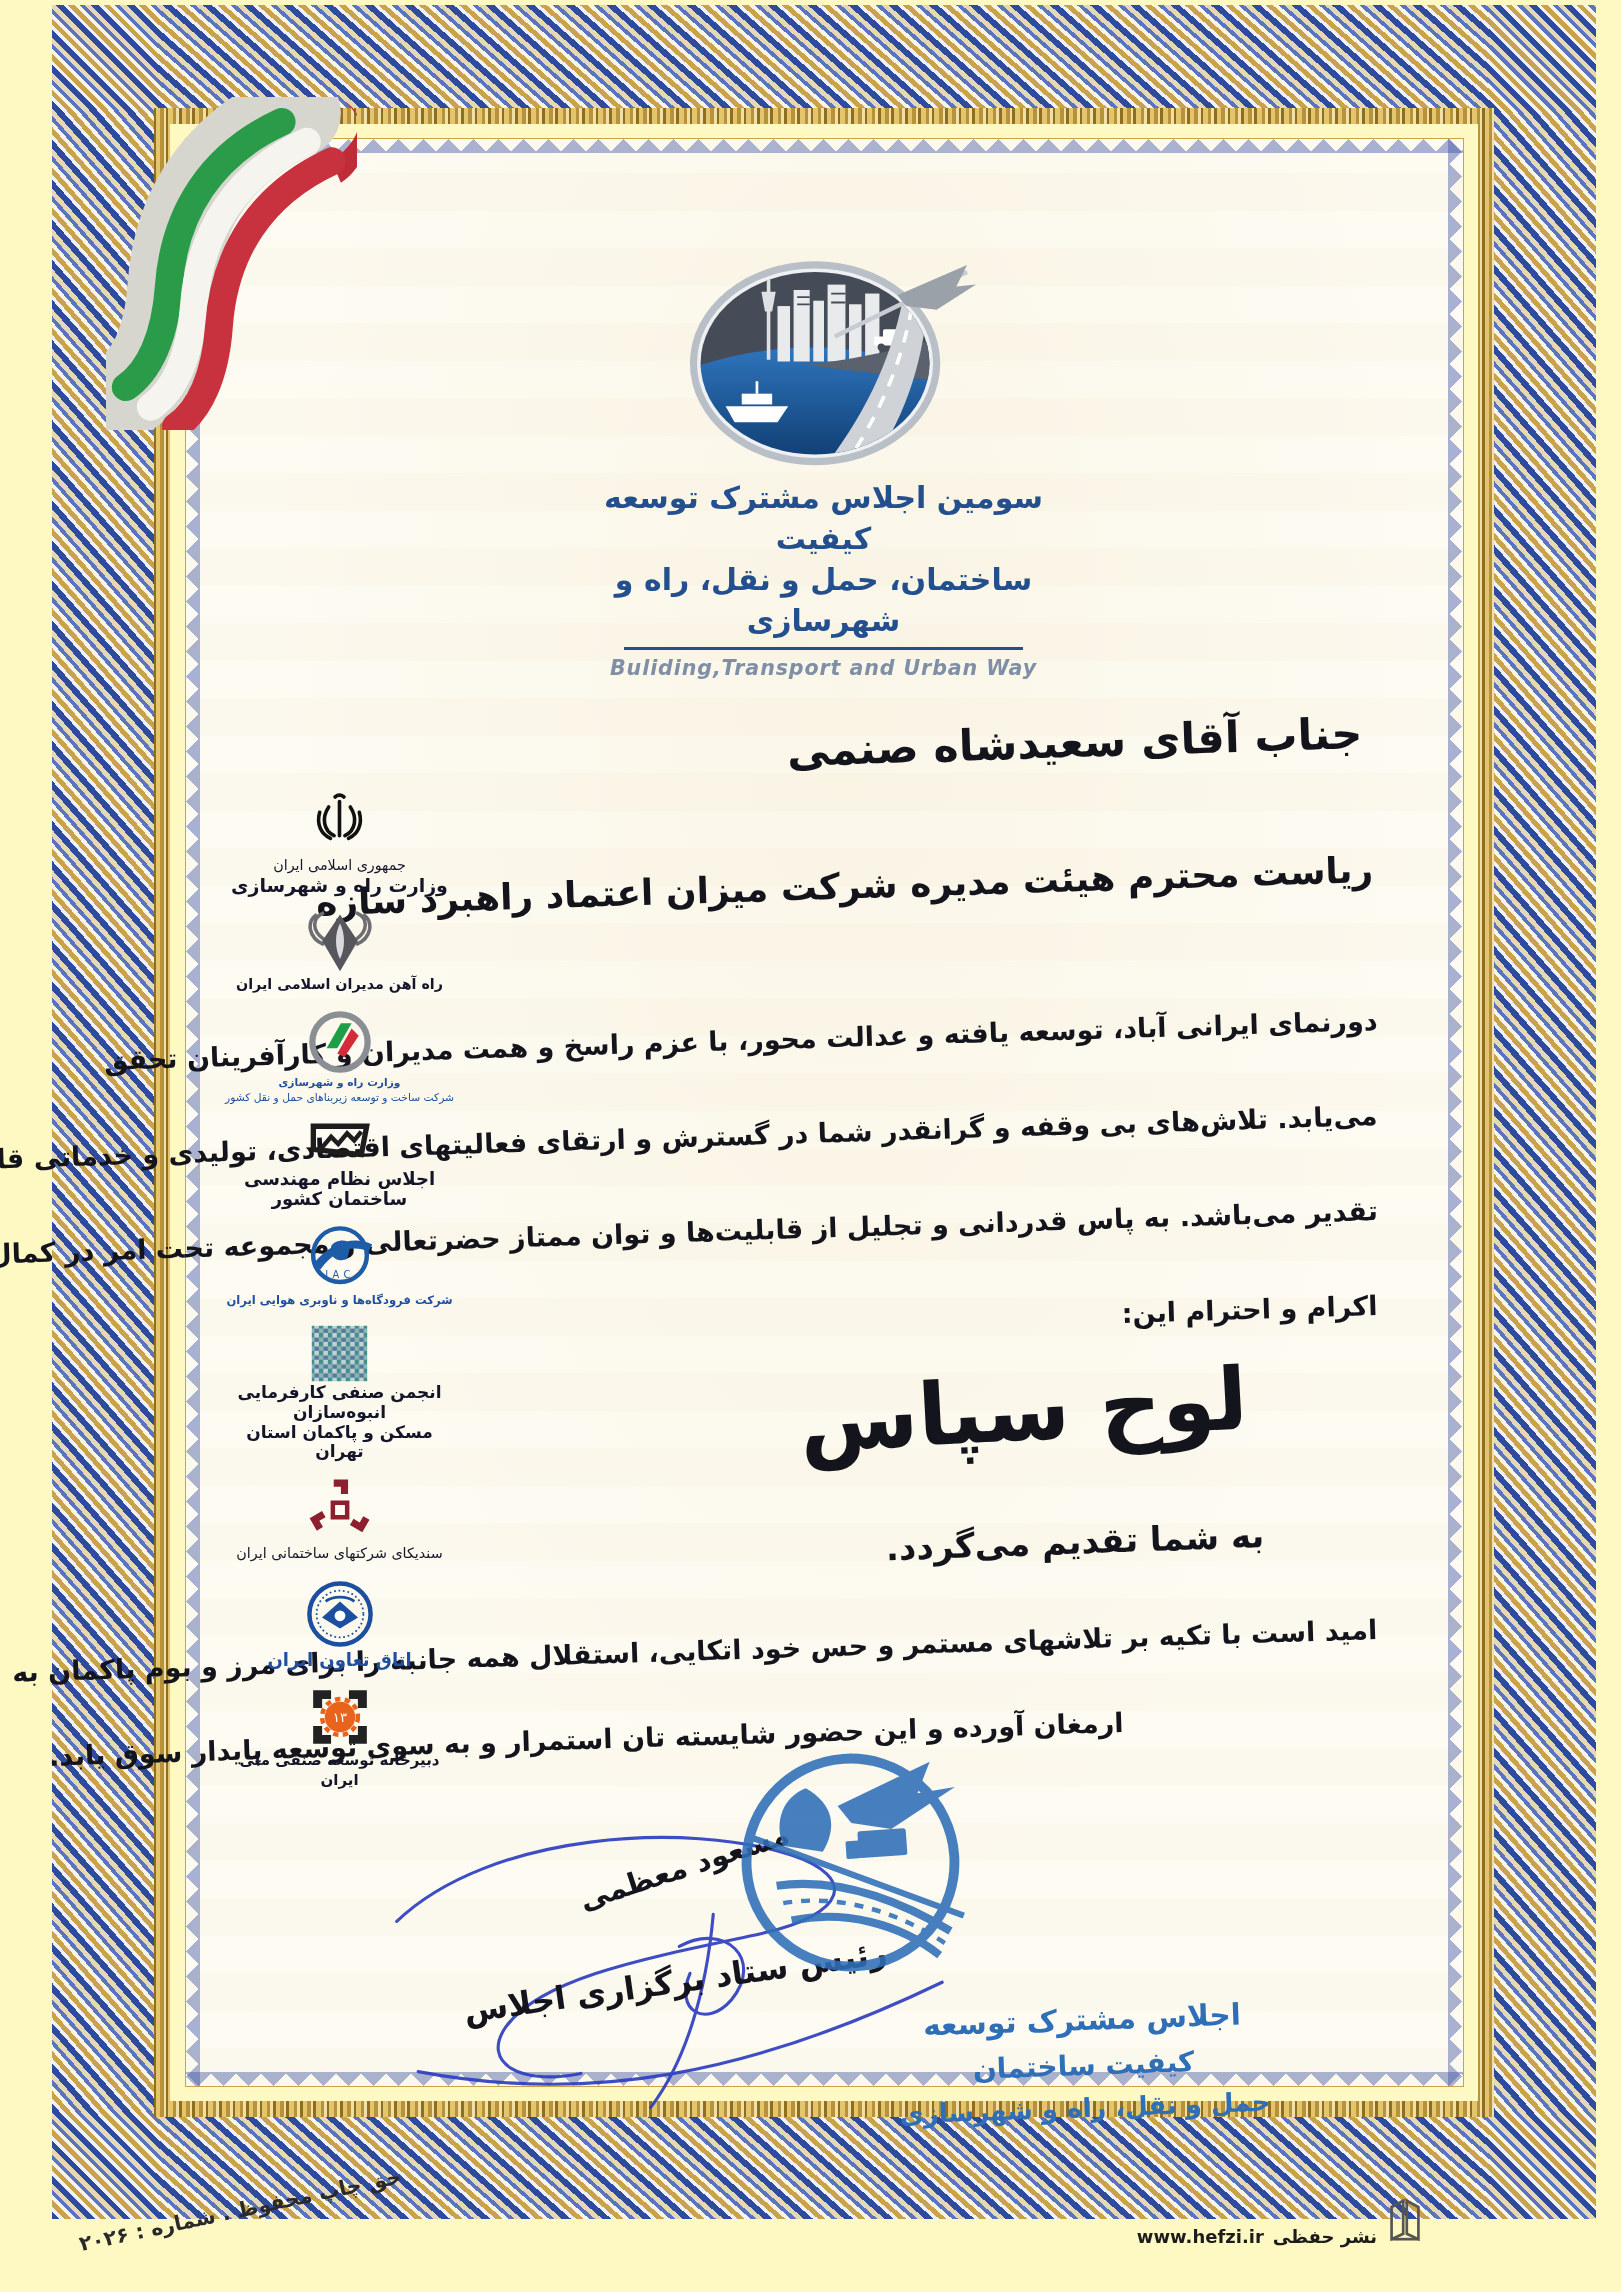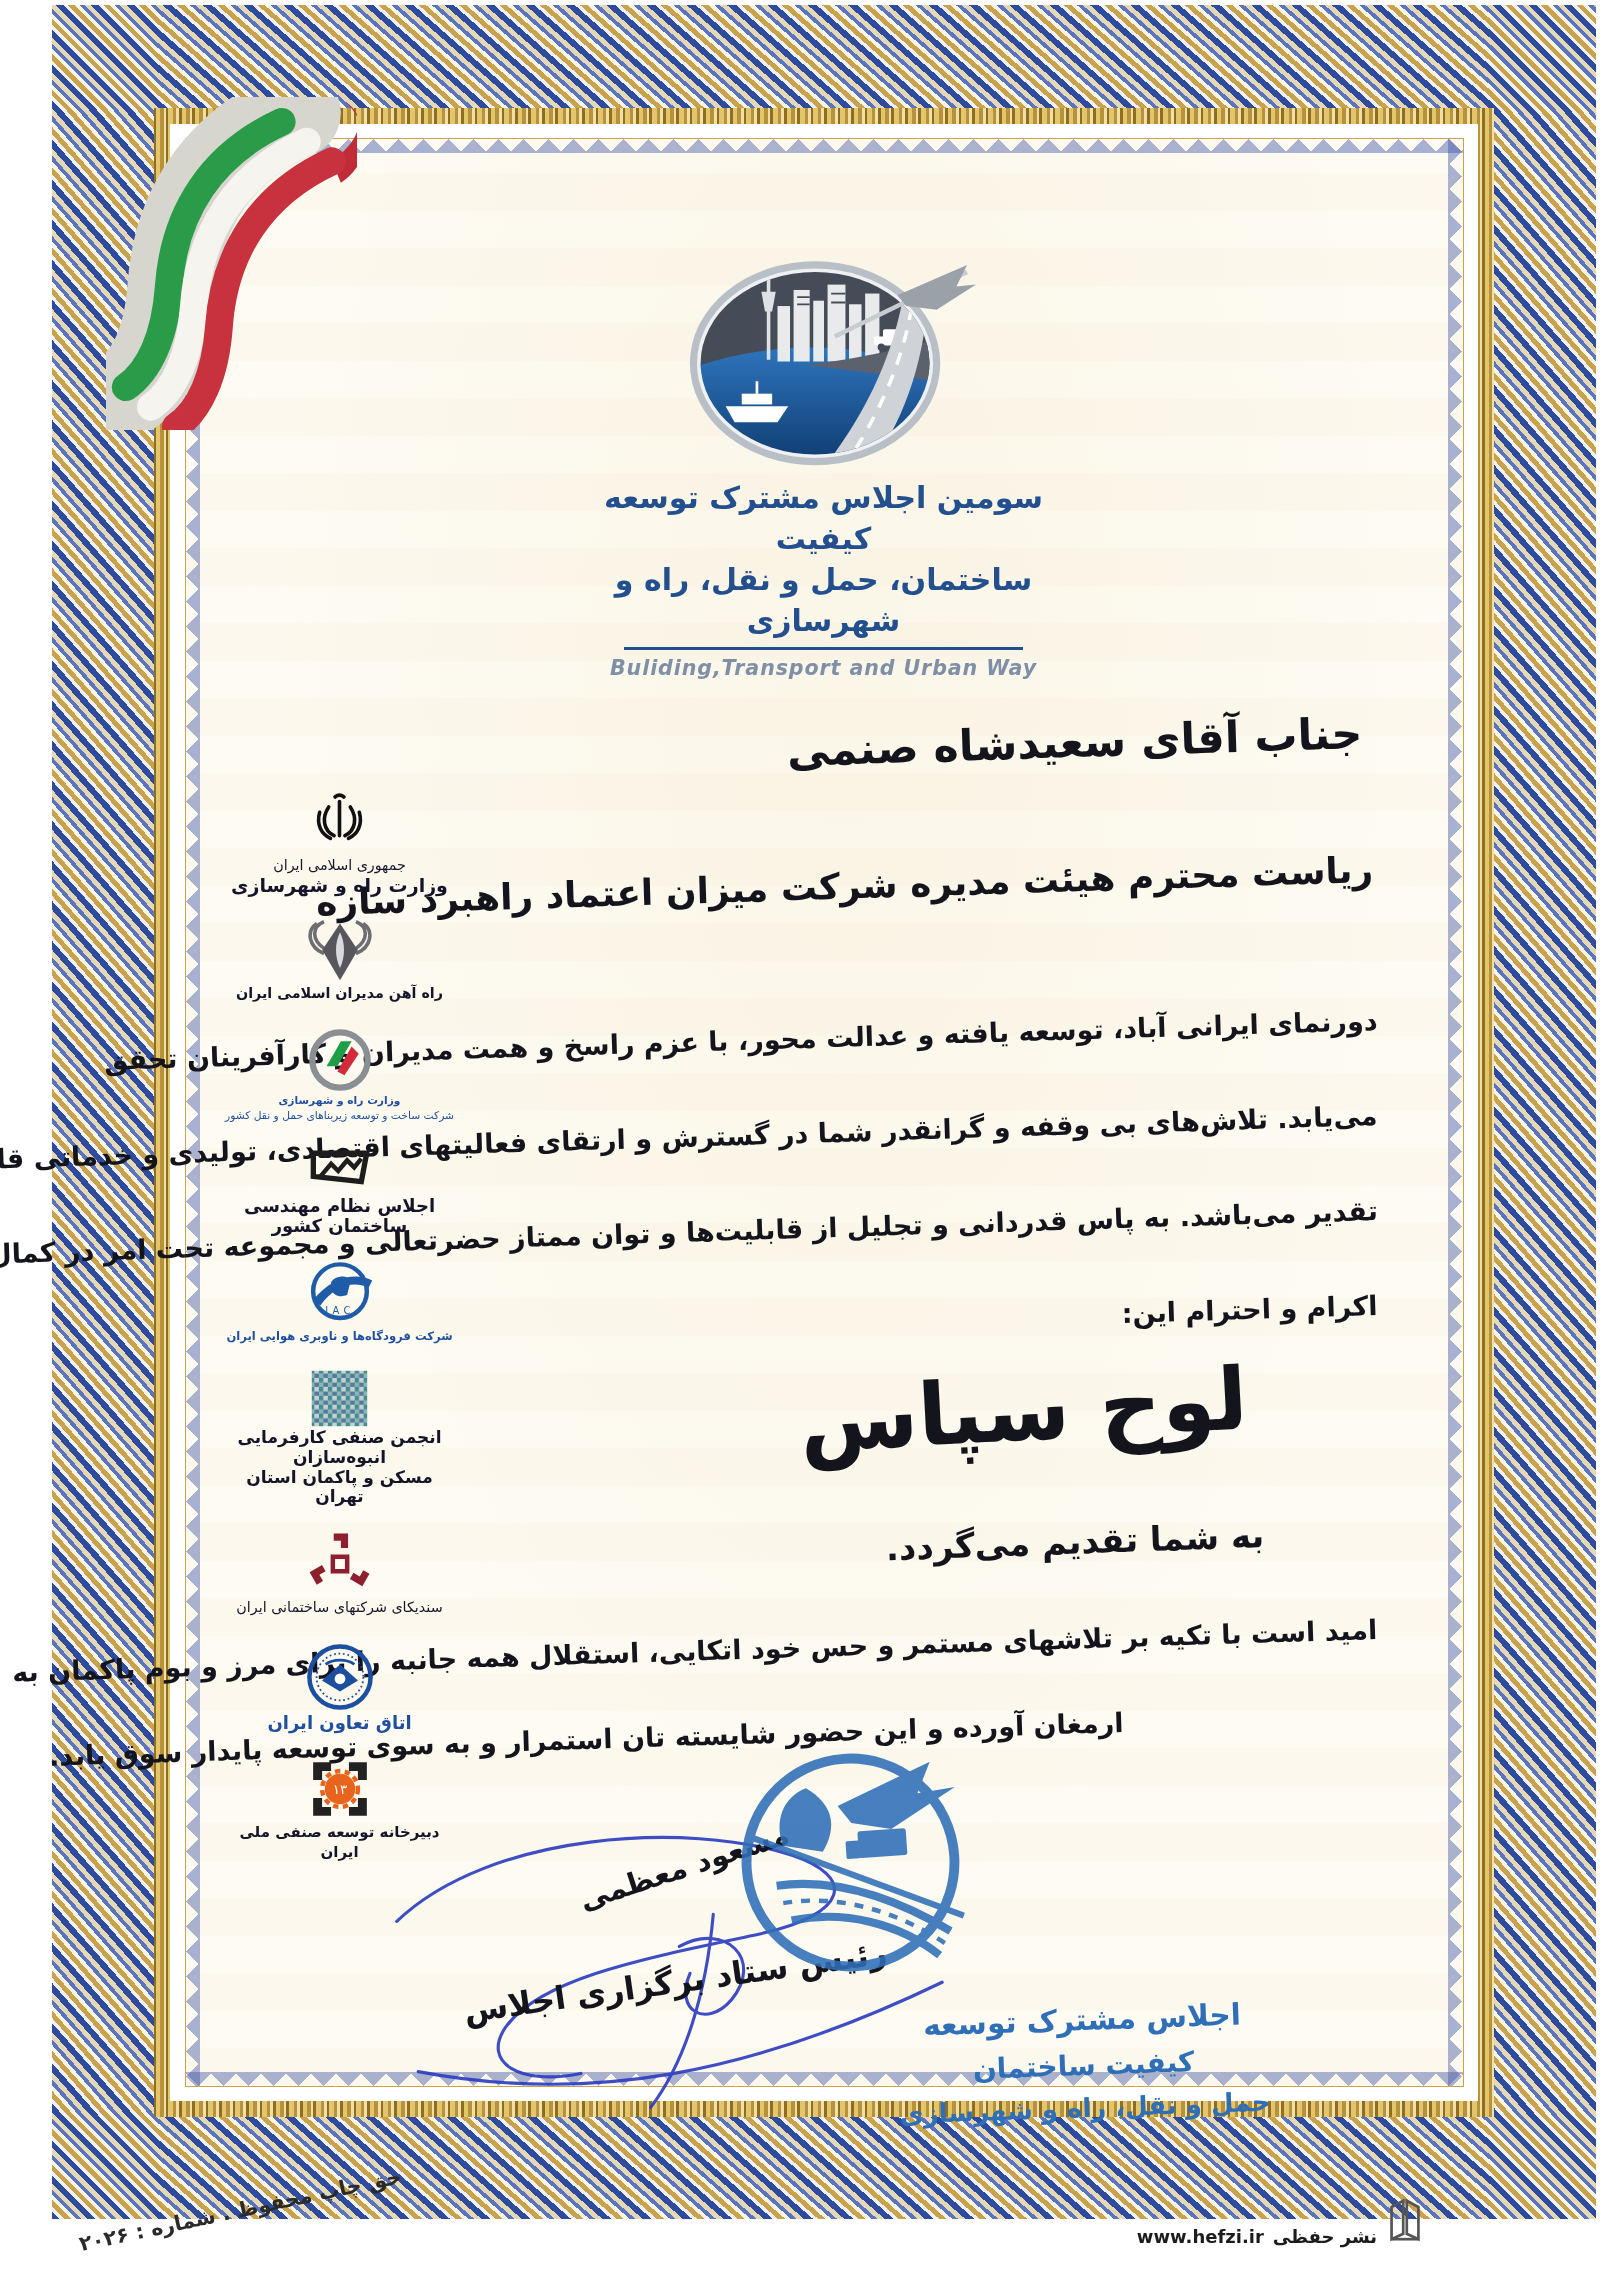--- a/index.html
+++ b/index.html
@@ -1,16 +1,16 @@
 <!DOCTYPE html>
 <html lang="fa" style="font-size:14.3px"><head>
 <meta charset="utf-8">
 <style>
   html,body{margin:0;padding:0;background:#efede6;}
-  .page{position:relative;width:1621px;height:2293px;background:#ffffff;overflow:hidden;
+  .page{position:relative;width:1621px;height:2293px;background:#fef9c3;overflow:hidden;
         font-family:"DejaVu Sans",sans-serif;color:#14141c;}
   .abs{position:absolute;}
 
   
   .frame{position:absolute;left:52px;top:5.4px;width:1544px;height:2214px;
          border:104px solid transparent;box-sizing:border-box;
          border-image:repeating-linear-gradient(45deg,
             #2e4b9e 0 6.3px,#eef1fa 6.3px 9.9px,#c9a24b 9.9px 15px,#f8f4e6 15px 19px,
             #5a74c0 19px 23px,#e4d9b4 23px 28px) 116;}
   .chain{position:absolute;left:-1.8px;top:-1.8px;right:-1.8px;bottom:-1.8px;
@@ -51,21 +51,21 @@
   .b2{right:244px;top:1100px;}
   .b3{right:244px;top:1195px;}
   .b4{right:244px;top:1290px;}
   .award{left:799px;top:1360px;font-size:86px;font-weight:bold;transform:rotate(-3deg);}
   .present{right:358px;top:1515px;font-size:34px;transform-origin:right top;transform:rotate(-2deg);}
   .c1{right:244px;top:1614px;font-size:27px;}
   .c2{right:498px;top:1707px;font-size:27px;}
 
   
   .sponsors{left:224px;top:783px;width:231px;display:flex;flex-direction:column;
-            align-items:center;gap:23px;}
+            align-items:center;gap:14px;}
   .sp{display:flex;flex-direction:column;align-items:center;text-align:center;direction:rtl;}
   .sp-cap{font-size:14.3px;line-height:19.7px;color:#15152a;}
   .cap-big{font-size:19px;font-weight:bold;}
   .cap-bold{font-weight:bold;}
   .cap-blue{color:#1f4f9e;font-weight:bold;}
   .cap-sm{font-size:10.7px;line-height:15px;}
   .cap-13{font-size:11.6px;}
   .cap-15{font-size:17px;font-weight:bold;}
   .cap-20b{font-size:18px;font-weight:bold;}
   .cap-17b{font-size:15px;font-weight:bold;}

